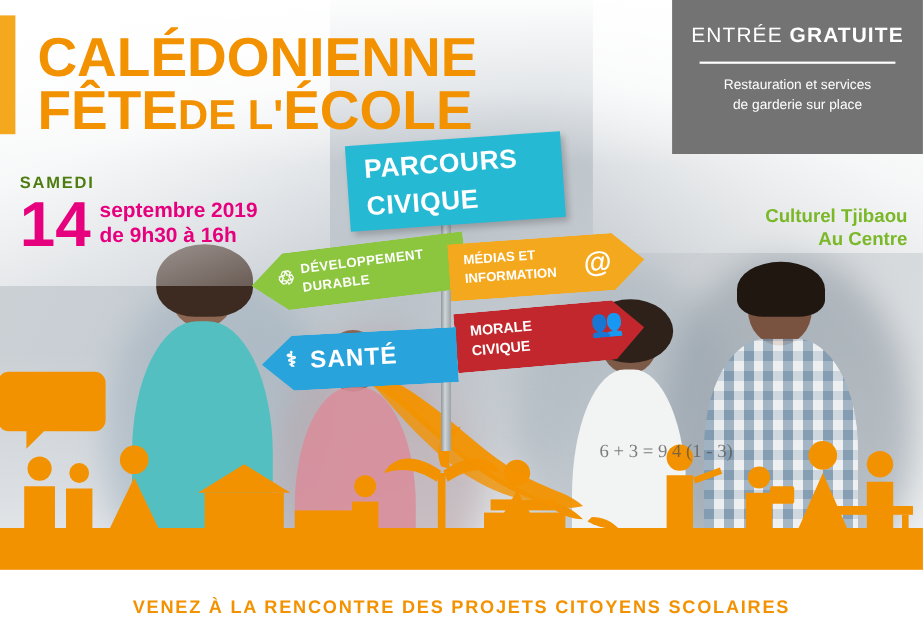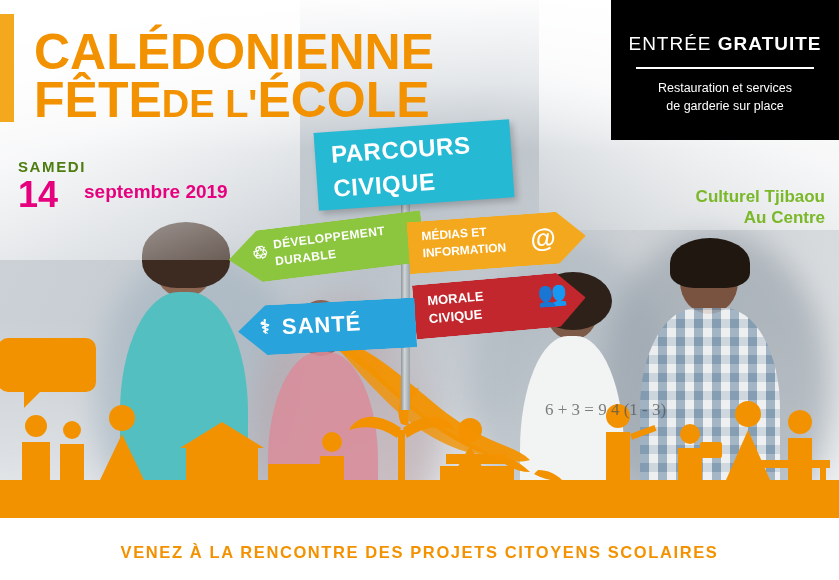--- a/index.html
+++ b/index.html
@@ -91,30 +91,30 @@
     font-size: 50px; font-weight: bold; color: #f39200; letter-spacing: 0px;
     font-family: "Liberation Sans", sans-serif;
   }
   .t-small { font-size: 38px; font-weight: bold; color: #f39200; }
   .t-line2 { font-size: 50px; font-weight: bold; color: #f39200; margin-top: 4px; }
 
   
   .date-block { position: absolute; left: 18px; top: 158px; width: 250px; }
   .samedi { color: #4d7c0f; font-size: 15px; font-weight: bold; letter-spacing: 1.6px; }
   .date-row { display: flex; align-items: flex-start; margin-top: 4px; }
-  .day { color: #e6007e; font-size: 36px; font-weight: bold; line-height: 0.9; text-align: right; }
-  .date-right { margin-left: 26px; padding-top: 2px; }
+  .day { color: #e6007e; font-size: 58px; font-weight: bold; line-height: 0.9; text-align: right; }
+  .date-right { margin-left: 8px; padding-top: 2px; }
   .month { color: #e6007e; font-size: 19px; font-weight: bold; }
   .hours { color: #e6007e; font-size: 19px; font-weight: bold; margin-top: 1px; }
 
   
   .pink-box {
     position: absolute; right: 0; top: 0; width: 228px; height: 140px;
-    background: #000000; color: #ffffff; text-align: center;
-    padding-top: 33px;
+    background: #737373; color: #ffffff; text-align: center;
+    padding-top: 22px;
   }
   .pink-l1 { font-size: 19px; letter-spacing: 1px; }
   .pink-l1 b { font-weight: bold; }
   .pink-l2 { font-size: 17px; letter-spacing: 1px; margin-top: 3px; }
   .pink-rule { width: 178px; height: 2px; background: #ffffff; margin: 12px auto 10px; }
   .pink-l3 { font-size: 12.5px; line-height: 1.45; }
 
   
   .venue { position: absolute; right: 14px; top: 186px; text-align: right;
     color: #7ab828; font-size: 17px; font-weight: bold; line-height: 1.25; }
@@ -306,20 +306,21 @@
       <span class="t-big">FÊTE</span><span class="t-small">DE L'</span><span class="t-big">ÉCOLE</span>
     </div>
   </div>
 
   <div class="date-block">
     <div class="samedi">SAMEDI</div>
     <div class="date-row">
       <div class="day">14</div>
       <div class="date-right">
         <div class="month">septembre 2019</div>
+        <div class="hours">de 9h30 à 16h</div>
       </div>
     </div>
   </div>
 
   <div class="pink-box">
     <div class="pink-l1"><span>ENTRÉE </span><b>GRATUITE</b></div>
     <div class="pink-rule"></div>
     <div class="pink-l3">Restauration et services</div>
     <div class="pink-l3">de garderie sur place</div>
   </div>

